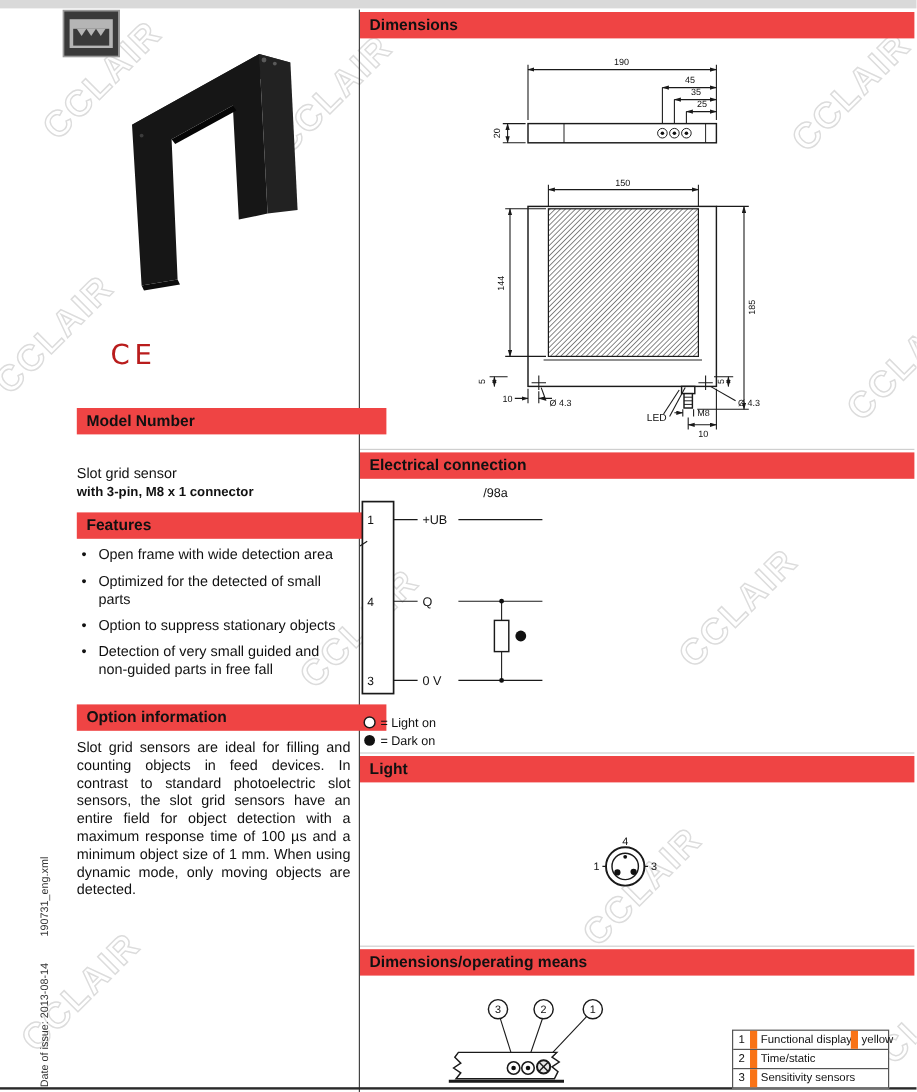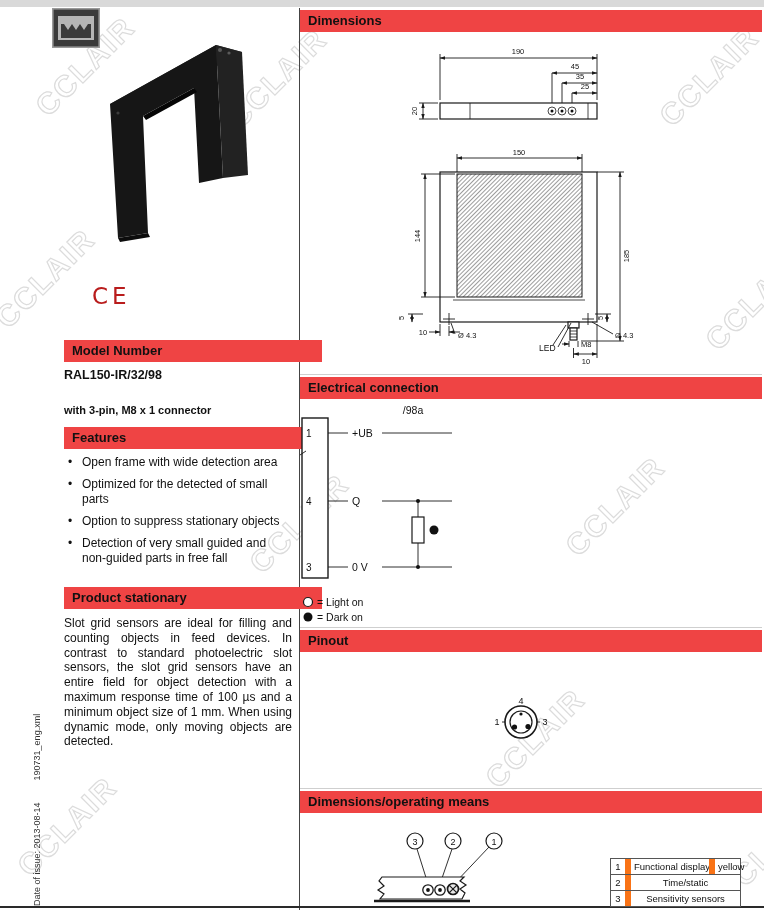--- a/index.html
+++ b/index.html
@@ -37,21 +37,21 @@
   .sidebar-v{position:absolute;left:32px;top:906px;transform:rotate(-90deg);
              transform-origin:0 0;white-space:nowrap;font-size:9px;color:#333;display:flex;gap:22px;}
 
   .ind-table{position:absolute;left:610px;top:858px;border:1px solid #555;background:#fff;font-size:9.5px;}
   .ind-row{display:flex;border-top:1px solid #555;height:15px;}
   .ind-row:first-child{border-top:none;}
   .ind-c{border-left:6px solid #f97316;padding:1px 3px 0 3px;line-height:13px;white-space:nowrap;box-sizing:border-box;}
   .ind-c.n{border-left:none;width:14px;text-align:center;padding:1px 0 0 0;}
   .ind-c.l{width:84px;}
   .ind-c.e{width:31px;}
-  .ind-c.l2{width:115px;text-align:center;}
+  .ind-c.l2{width:115px;}
 </style>
 </head>
 <body>
 
 <div class="page">
 
   <svg width="0" height="0" style="position:absolute" aria-hidden="true">
     <defs>
       <marker id="arr" markerWidth="7" markerHeight="5" refX="6" refY="2" orient="auto-start-reverse">
         <path d="M0,0 L6.5,2 L0,4 Z" fill="#1a1a1a"></path>
@@ -100,21 +100,21 @@
     <circle cx="124" cy="22" r="2" fill="#5a5a5a"></circle>
     <circle cx="133" cy="25" r="1.6" fill="#5a5a5a"></circle>
     <circle cx="22" cy="85" r="1.6" fill="#3c3c3c"></circle>
   </svg>
 
   <div style="position:absolute;left:92px;top:283px;font-family:'DejaVu Sans',sans-serif;font-size:23px;letter-spacing:4px;color:#b91c1c">CE</div>
 
   <div class="sec-h left" style="top:340px">
     <span>Model Number</span>
   </div>
-  <div class="lcol model" style="top:368px">RAL150-IR/32/98</div>
+  <div class="lcol subtitle" style="top:387px">Slot grid sensor</div>
   <div class="lcol note" style="top:404px">with 3-pin, M8 x 1 connector</div>
 
   <div class="sec-h left" style="top:427px">
     <span>Features</span>
   </div>
   <div class="lcol" style="top:455px">
     <div class="feat-item">
         <span>Open frame with wide detection area</span>
       </div>
     <div class="feat-item">
@@ -122,21 +122,21 @@
       </div>
     <div class="feat-item">
         <span>Option to suppress stationary objects</span>
       </div>
     <div class="feat-item">
         <span>Detection of very small guided and non-guided parts in free fall</span>
       </div>
   </div>
 
   <div class="sec-h left" style="top:587px">
-    <span>Product stationary</span>
+    <span>Option information</span>
   </div>
   <div class="lcol para" style="top:616px">Slot grid sensors are ideal for filling and counting objects in feed devices. In contrast to standard photoelectric slot sensors, the slot grid sensors have an entire field for object detection with a maximum response time of 100 µs and a minimum object size of 1 mm. When using dynamic mode, only moving objects are detected.</div>
 
   <div class="sidebar-v">
     <span>Date of issue: 2013-08-14</span>
     <span>190731_eng.xml</span>
   </div>
 
   <div class="sec-h right" style="top:10px">
     <span>Dimensions</span>
@@ -270,21 +270,21 @@
     <circle cx="118" cy="165" r="2" fill="#111"></circle>
     <circle cx="134" cy="128" r="4.5" fill="#111"></circle>
 
     <circle cx="8" cy="200" r="4.5" fill="#fff" stroke="#1a1a1a" stroke-width="1.2"></circle>
     <text x="17" y="204" font-size="10.5">= Light on</text>
     <circle cx="8" cy="215" r="4.5" fill="#111"></circle>
     <text x="17" y="219" font-size="10.5">= Dark on</text>
   </svg>
 
   <div class="sec-h right" style="top:630px">
-    <span>Pinout</span>
+    <span>Light</span>
   </div>
 
   <svg style="position:absolute;left:468px;top:662px" width="110" height="110" viewBox="0 0 110 110">
     <text x="53" y="42" text-anchor="middle" font-size="9">4</text>
     <circle cx="53" cy="60" r="16" fill="#fff" stroke="#1a1a1a" stroke-width="1.6"></circle>
     <circle cx="53" cy="60" r="11" fill="#fff" stroke="#1a1a1a" stroke-width="1.2"></circle>
     <circle cx="53" cy="52" r="1.6" fill="#111"></circle>
     <circle cx="46.5" cy="65" r="2.6" fill="#111"></circle>
     <circle cx="60" cy="64.5" r="2.6" fill="#111"></circle>
     <line class="dln" x1="34" y1="60" x2="37" y2="60"></line>

